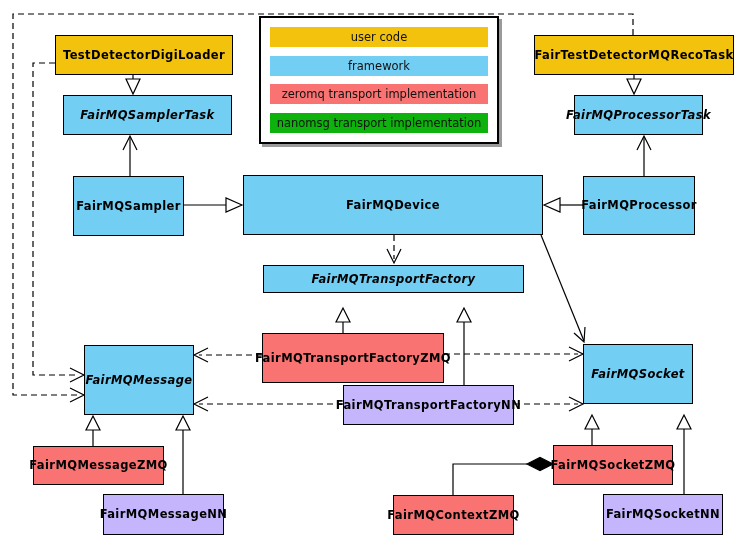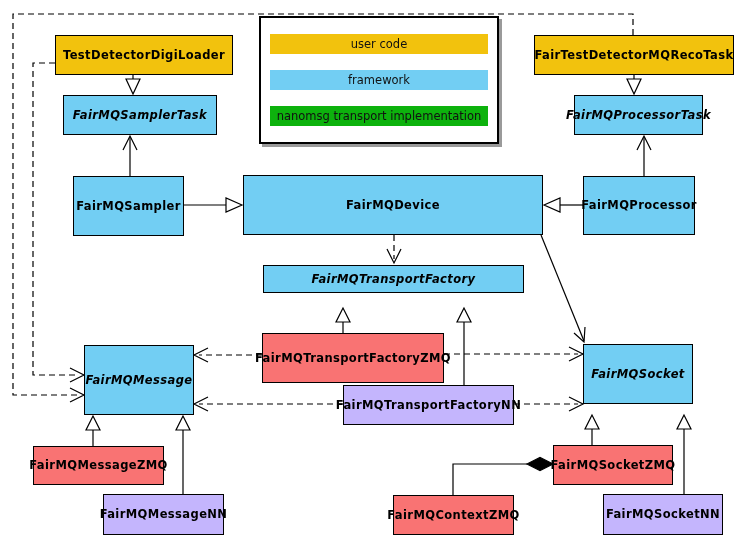--- a/index.html
+++ b/index.html
@@ -16,21 +16,21 @@
   }
   .abstract{font-style:italic;}
   .gold{background:#F2C20D;}
   .blue{background:#72CEF3;}
   .red{background:#F97373;}
   .green{background:#c4b5fd;text-align:right;}
 
   
   #n-digiloader   {left:55px;  top:35px;  width:178px; height:40px;}
   #n-recotask     {left:534px; top:35px;  width:200px; height:40px;}
-  #n-samplertask  {left:63px;  top:95px;  width:154px; height:40px;}
+  #n-samplertask  {left:63px;  top:95px;  width:169px; height:40px;}
   #n-processortask{left:574px; top:95px;  width:129px; height:40px;}
   #n-sampler      {left:73px;  top:176px; width:111px; height:60px;}
   #n-device       {left:243px; top:175px; width:300px; height:60px;}
   #n-processor    {left:583px; top:176px; width:112px; height:59px;}
   #n-tfactory     {left:263px; top:265px; width:261px; height:28px;}
   #n-tfactoryzmq  {left:262px; top:333px; width:182px; height:50px;}
   #n-tfactorynn   {left:343px; top:385px; width:171px; height:40px;}
   #n-message      {left:84px;  top:345px; width:110px; height:70px;}
   #n-socket       {left:583px; top:344px; width:110px; height:60px;}
   #n-messagezmq   {left:33px;  top:446px; width:131px; height:39px;}
@@ -160,16 +160,17 @@
   <div id="n-socket" class="node blue abstract">FairMQSocket</div>
   <div id="n-messagezmq" class="node red">FairMQMessageZMQ</div>
   <div id="n-messagenn" class="node green">FairMQMessageNN</div>
   <div id="n-socketzmq" class="node red">FairMQSocketZMQ</div>
   <div id="n-socketnn" class="node green">FairMQSocketNN</div>
   <div id="n-contextzmq" class="node red">FairMQContextZMQ</div>
 
   <div class="legend">
     <div class="legend-item" style="background: rgb(242, 194, 13);">user code</div>
     <div class="legend-item" style="background: rgb(114, 206, 243);">framework</div>
+    <div class="legend-item" style="background: rgb(249, 115, 115);">zeromq transport implementation</div>
     <div class="legend-item" style="background: rgb(13, 178, 13);">nanomsg transport implementation</div>
   </div>
 
 </div>
 
 </body></html>

